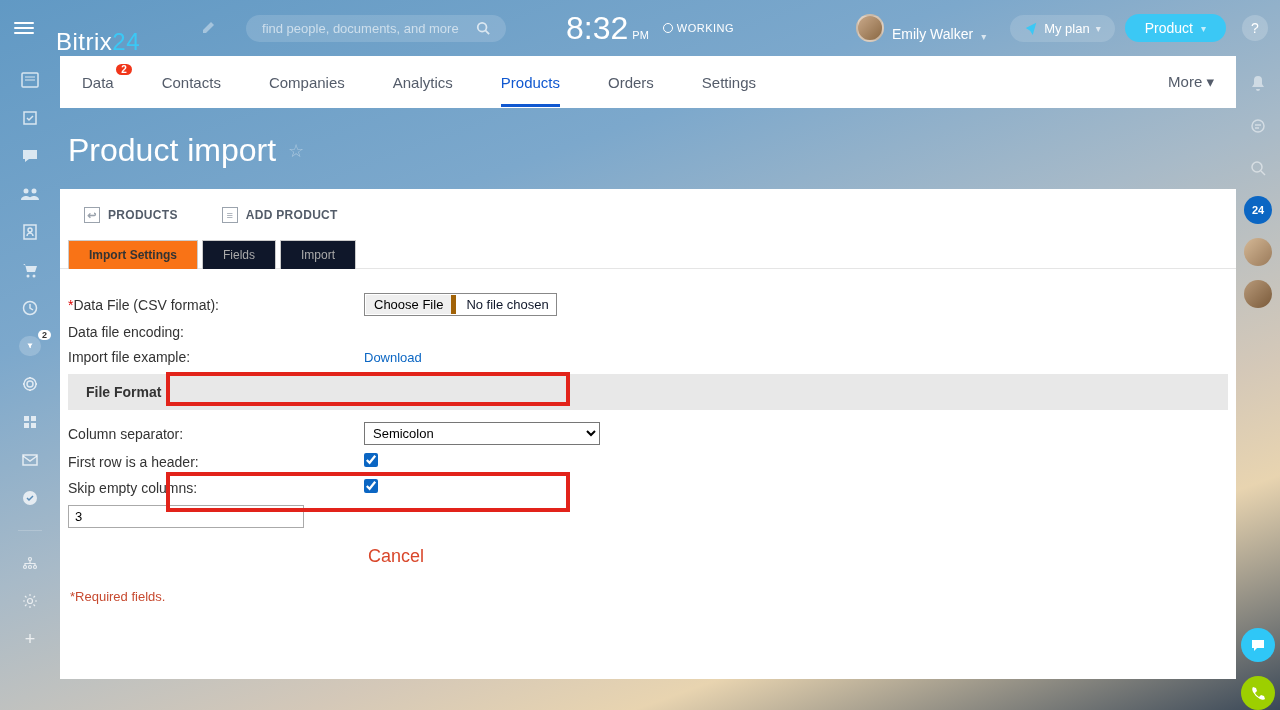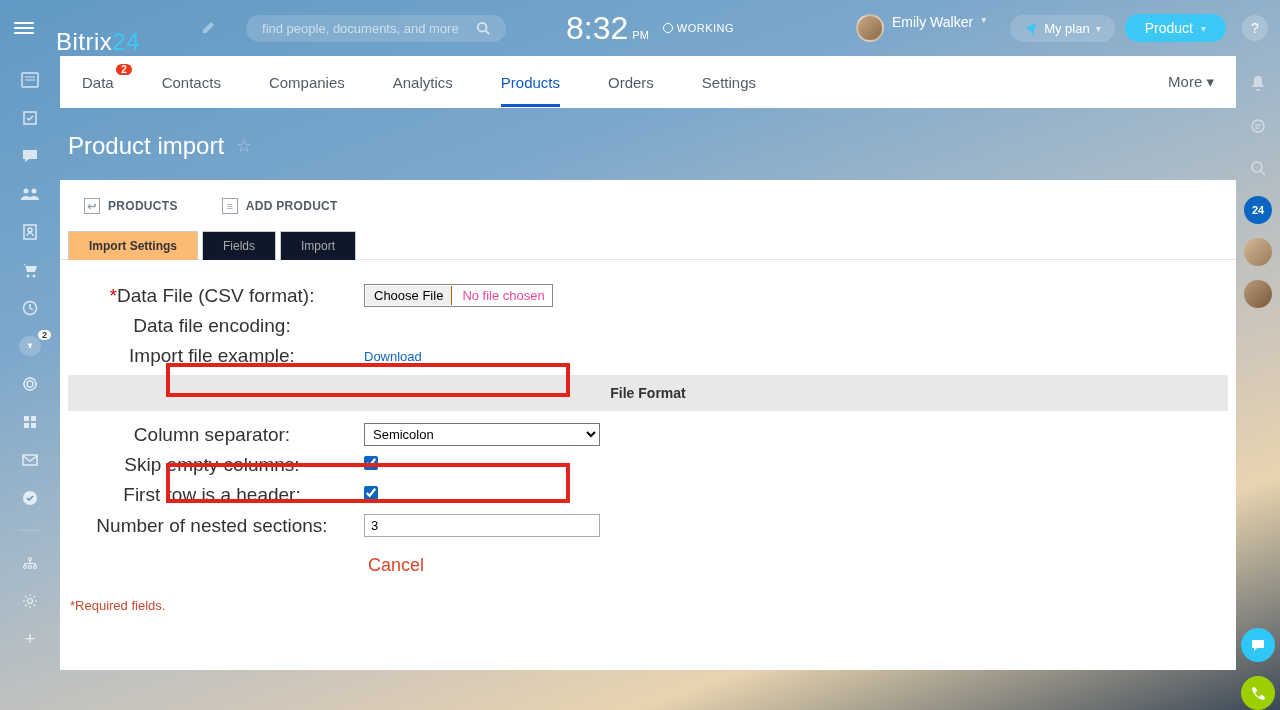--- a/index.html
+++ b/index.html
@@ -15,21 +15,21 @@
 .edit-icon { margin-left: 60px; color: rgba(255,255,255,0.4); cursor: pointer; }
 .search-box { margin-left: 30px; background: rgba(255,255,255,0.15); border-radius: 20px; padding: 6px 16px; width: 260px; display: flex; align-items: center; }
 .search-box input { background: transparent; border: none; color: #fff; outline: none; width: 100%; font-size: 13px; }
 .search-box input::placeholder { color: rgba(255,255,255,0.6); }
 .search-box .mag { color: rgba(255,255,255,0.7); }
 .clock { margin-left: 60px; display: flex; align-items: baseline; font-weight: 200; }
 .clock .time { font-size: 32px; }
 .clock .ampm { font-size: 11px; margin-left: 4px; font-weight: 400; }
 .working { margin-left: 14px; font-size: 11px; letter-spacing: 0.5px; display: flex; align-items: center; gap: 4px; }
 .working .dot { width: 10px; height: 10px; border: 1.5px solid #fff; border-radius: 50%; }
-.user-area { margin-left: auto; display: flex; align-items: flex-start; gap: 8px; }
+.user-area { margin-left: auto; display: flex; align-items: flex-end; gap: 8px; }
 .avatar { width: 28px; height: 28px; border-radius: 50%; background: linear-gradient(135deg,#c9a98a,#8a6843); border: 2px solid rgba(255,255,255,0.5); }
 .user-name { font-size: 14px; font-weight: 500; }
 .caret { font-size: 10px; opacity: 0.7; }
 .myplan-btn { margin-left: 24px; background: rgba(255,255,255,0.15); border-radius: 20px; padding: 6px 14px; display: flex; align-items: center; gap: 6px; font-size: 13px; cursor: pointer; }
 .invite-btn { margin-left: 10px; background: #3bc8f5; border-radius: 20px; padding: 6px 20px; font-size: 14px; font-weight: 500; cursor: pointer; display: flex; align-items: center; gap: 8px; }
 .help-icon { margin-left: 16px; width: 26px; height: 26px; border-radius: 50%; background: rgba(255,255,255,0.2); display: flex; align-items: center; justify-content: center; font-size: 14px; color: #fff; cursor: pointer; }
 
 
 .left-sidebar { position: absolute; left: 0; top: 56px; bottom: 0; width: 60px; display: flex; flex-direction: column; align-items: center; padding-top: 14px; gap: 18px; }
 .left-sidebar .sicon { width: 22px; height: 20px; color: rgba(255,255,255,0.75); cursor: pointer; display: flex; align-items: center; justify-content: center; font-size: 16px; position: relative; }
@@ -50,45 +50,45 @@
 
 .main { position: absolute; left: 60px; right: 44px; top: 56px; bottom: 26px; }
 .tabbar { background: #fff; height: 52px; display: flex; align-items: center; padding: 0 22px; gap: 48px; border-radius: 0; }
 .tabbar .tab { font-size: 15px; color: #545c6a; cursor: pointer; position: relative; padding: 16px 0; }
 .tabbar .tab.active { color: #1058d0; font-weight: 500; }
 .tabbar .tab.active::after { content: ''; position: absolute; bottom: 0; left: 0; right: 0; height: 3px; background: #1058d0; }
 .tabbar .tab .tbadge { position: absolute; top: 6px; right: -18px; background: #f1361a; color: #fff; font-size: 10px; border-radius: 8px; padding: 0 5px; font-weight: 700; }
 .tabbar .more { margin-left: auto; font-size: 15px; color: #545c6a; cursor: pointer; }
 
 .page-title-row { display: flex; align-items: center; gap: 12px; padding: 24px 8px 20px; color: #fff; }
-.page-title { font-size: 24px; font-weight: 300; }
+.page-title { font-size: 32px; font-weight: 300; }
 .star { color: rgba(255,255,255,0.4); font-size: 18px; cursor: pointer; }
 
 .content-panel { background: #fff; min-height: 490px; padding: 0; }
 .action-row { padding: 18px 24px 10px; display: flex; gap: 44px; }
 .action-btn { display: flex; align-items: center; gap: 8px; color: #535c69; font-size: 12px; font-weight: 600; letter-spacing: 0.3px; cursor: pointer; }
 .action-btn .aicon { width: 16px; height: 16px; border: 1.5px solid #9ba3ad; display: flex; align-items: center; justify-content: center; font-size: 11px; color: #9ba3ad; }
 
 .wizard-tabs { display: flex; border-bottom: 1px solid #e5e5e5; padding: 0 8px; margin-top: 6px; }
 .wtab { border: 1px solid #ccc; border-bottom: none; padding: 7px 20px; font-size: 12px; background: #0f172a; margin-right: 4px; cursor: pointer; position: relative; top: 1px; }
-.wtab.active { font-weight: 700; color: #333; background: #fdba74; }
+.wtab.active { font-weight: 700; color: #333; background: #f97316; }
 .wtab.disabled { color: #aaa; }
 
 .section-heading { font-size: 18px; font-weight: 500; color: #333; padding: 14px 8px 10px; border-bottom: 1px solid #eee; }
 
 .form-area { padding: 10px 8px 0; }
 .form-row { display: flex; align-items: center; margin-bottom: 8px; }
-.form-row .flabel { width: 296px; text-align: center; font-size: 19px; color: #333; padding-right: 8px; }
+.form-row .flabel { width: 296px; text-align: left; font-size: 14px; color: #333; padding-right: 8px; }
 .form-row .flabel .req { color: #d00; }
 .form-row .finput { }
 .file-btn { border: 1px solid #888; background: #efefef; padding: 2px 8px; font-size: 13px; font-family: Arial; cursor: pointer; }
-.file-status { font-size: 13px; color: #ec4899; margin-left: 4px; }
+.file-status { font-size: 13px; color: #0f172a; margin-left: 4px; }
 select.dd { width: 236px; padding: 2px 4px; font-size: 13px; border: 1px solid #767676; background: #fff; font-family: Arial; }
 .link { color: #0b66c3; font-size: 13px; cursor: pointer; }
-.section-bar { background: #e8e8e8; padding: 10px 18px; font-size: 14px; font-weight: 700; color: #333; margin: 8px 0 12px; text-align: center; }
+.section-bar { background: #e8e8e8; padding: 10px 18px; font-size: 14px; font-weight: 700; color: #333; margin: 8px 0 12px; }
 input[type=text].num { width: 236px; padding: 3px 6px; font-size: 13px; border: 1px solid #aaa; font-family: Arial; }
 input[type=checkbox] { width: 14px; height: 14px; accent-color: #0b66c3; cursor: pointer; }
 
 .highlight-box-1 { position: absolute; border: 4px solid #e2231a; pointer-events: none; }
 .highlight-box-2 { position: absolute; border: 4px solid #e2231a; pointer-events: none; }
 
 .btn-row { display: flex; align-items: center; gap: 20px; margin-top: 18px; margin-left: 300px; }
 .next-btn { background: linear-gradient(#f0f0f0,#dcdcdc); border: 1px solid #b0b0b0; padding: 7px 36px; font-size: 14px; font-weight: 600; color: #444; cursor: pointer; border-radius: 2px; }
 .cancel-link { color: #d9472b; font-size: 18px; cursor: pointer; }
 
@@ -324,21 +324,21 @@
       <div class="wtab disabled">Fields</div>
       <div class="wtab disabled">Import</div>
     </div>
 
 
     <div class="form-area">
       <div class="form-row" style="margin-top:14px;">
         <div class="flabel"><span class="req">*</span><span>Data File (CSV format):</span></div>
         <div class="finput">
           <span style="border:1px solid #888;padding:1px;display:inline-flex;align-items:center;">
-            <button class="file-btn" style="border:none;border-right:1px solid #a16207;">Choose File</button>
+            <button class="file-btn" style="border:none;border-right:5px solid #a16207;">Choose File</button>
             <span class="file-status" style="padding:0 6px;">No file chosen</span>
           </span>
         </div>
       </div>
 
       <div class="form-row">
         <div class="flabel">Data file encoding:</div>
       </div>
 
       <div class="form-row">
@@ -351,31 +351,30 @@
       <div class="form-row">
         <div class="flabel">Column separator:</div>
         <div class="finput">
           <select class="dd">
             <option>Semicolon</option>
           </select>
         </div>
       </div>
 
       <div class="form-row">
+        <div class="flabel">First row is a header:</div>
+        <div class="finput"><input type="checkbox" checked="" style=""></div>
+      </div>
+
+      <div class="form-row">
         <div class="flabel">Skip empty columns:</div>
         <div class="finput"><input type="checkbox" checked="" style=""></div>
       </div>
 
       <div class="form-row">
-        <div class="flabel">First row is a header:</div>
-        <div class="finput"><input type="checkbox" checked="" style=""></div>
-      </div>
-
-      <div class="form-row">
-        <div class="flabel">Number of nested sections:</div>
         <div class="finput"><input type="text" class="num" value="3" style=""></div>
       </div>
 
       <div class="btn-row">
         <a class="cancel-link">Cancel</a>
       </div>
 
       <div class="footnote">*Required fields.</div>
     </div>
 

